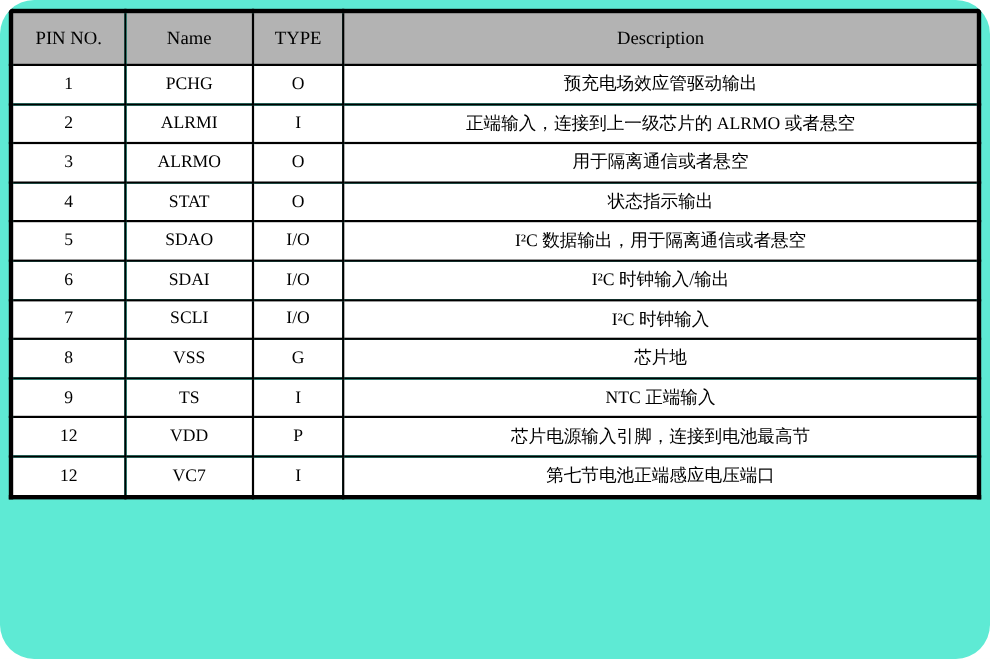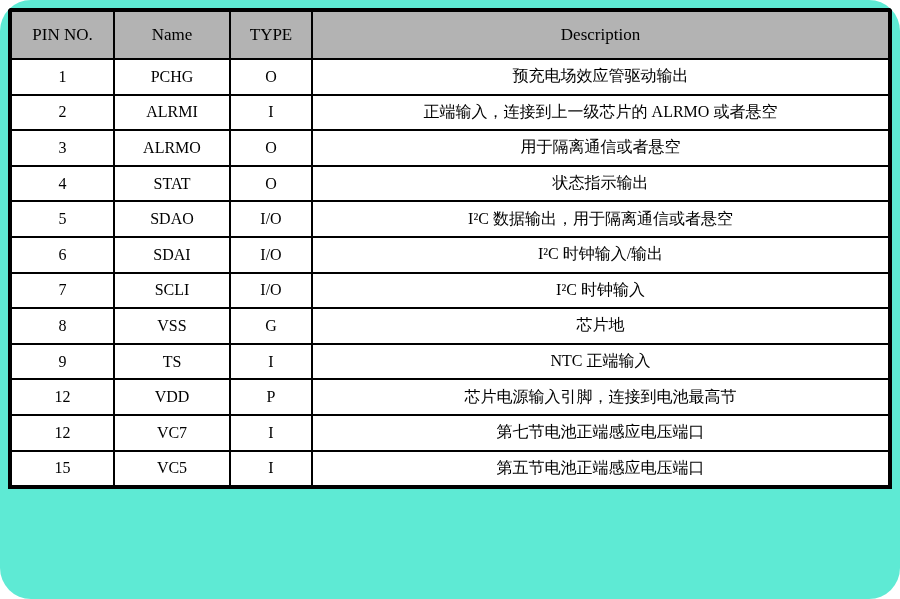--- a/index.html
+++ b/index.html
@@ -153,21 +153,15 @@
   </tr>
 
   <tr>
     <td class="cell-pin">12</td>
     <td class="cell-name">VC7</td>
     <td class="cell-type">I</td>
     <td class="cell-desc">第七节电池正端感应电压端口</td>
   </tr>
 
 
-  <tr>
-    <td class="cell-pin">15</td>
-    <td class="cell-name">VC5</td>
-    <td class="cell-type">I</td>
-    <td class="cell-desc">第五节电池正端感应电压端口</td>
-  </tr>
 </tbody>
   </table>
 </div>
 
 </body></html>

